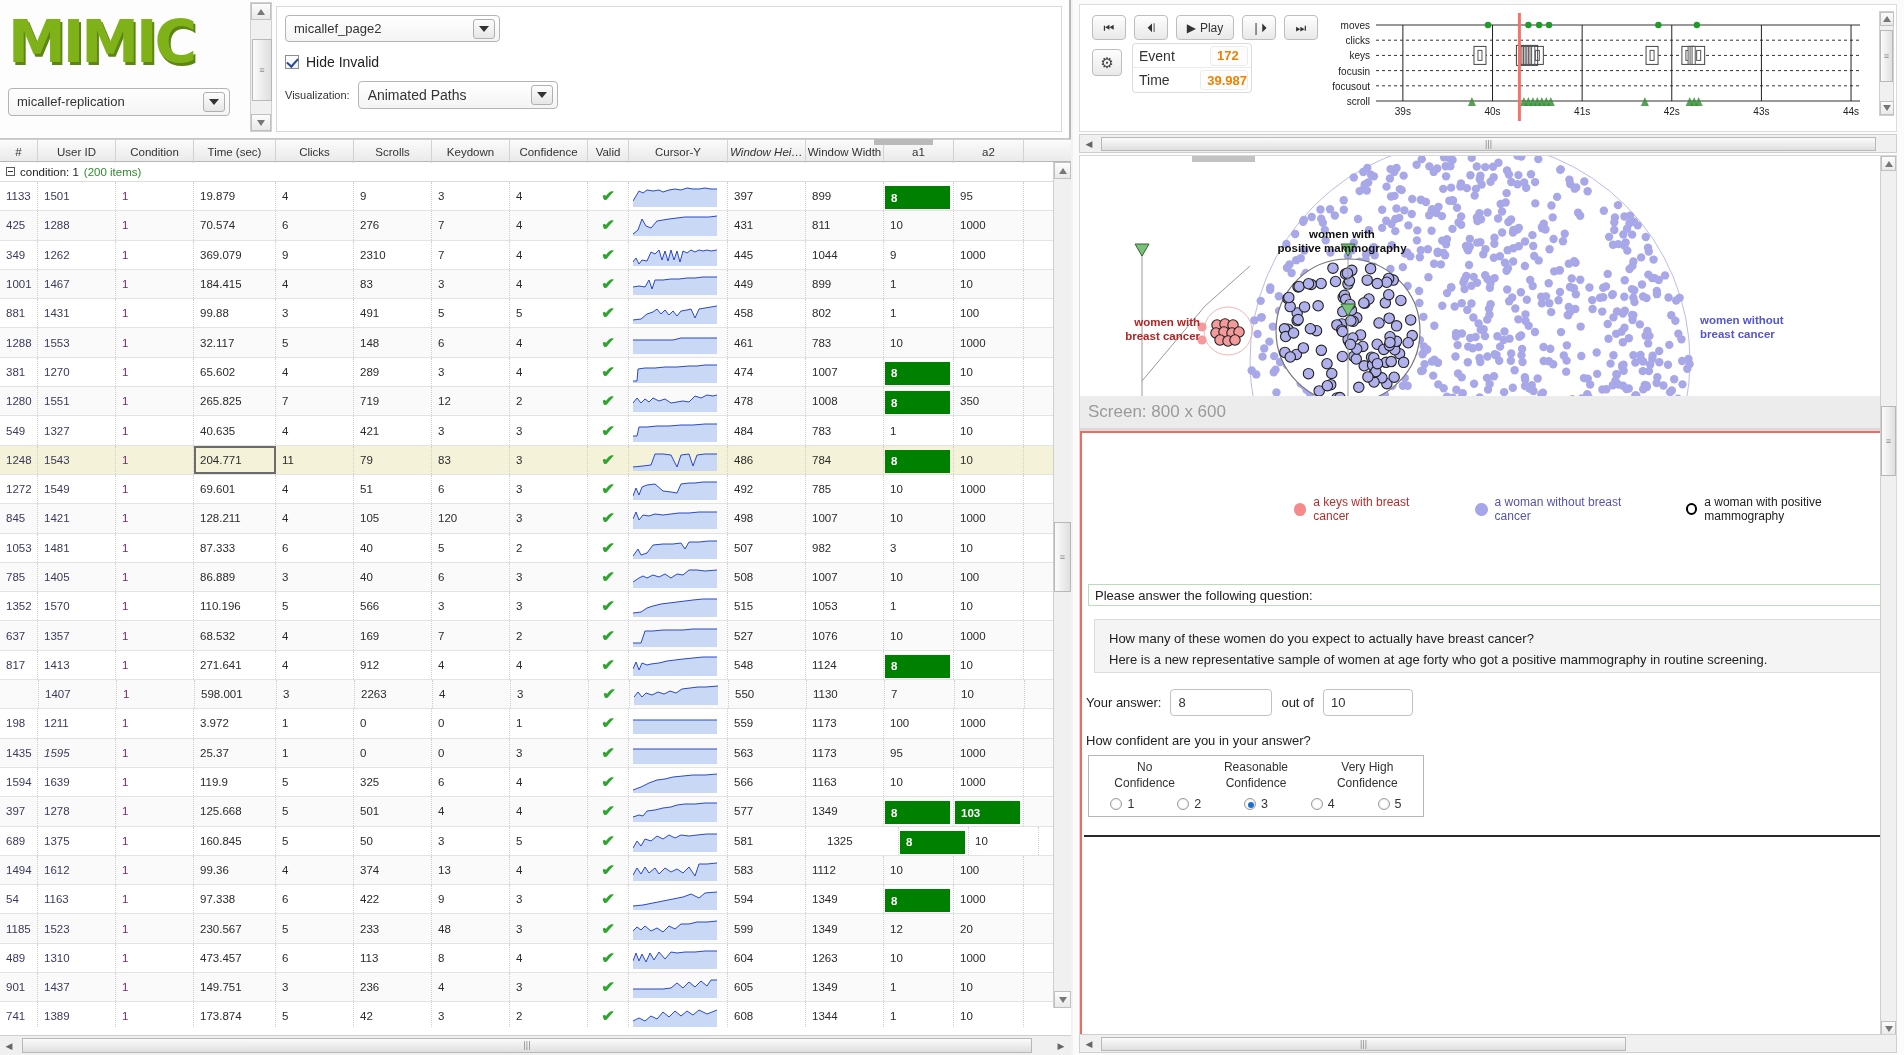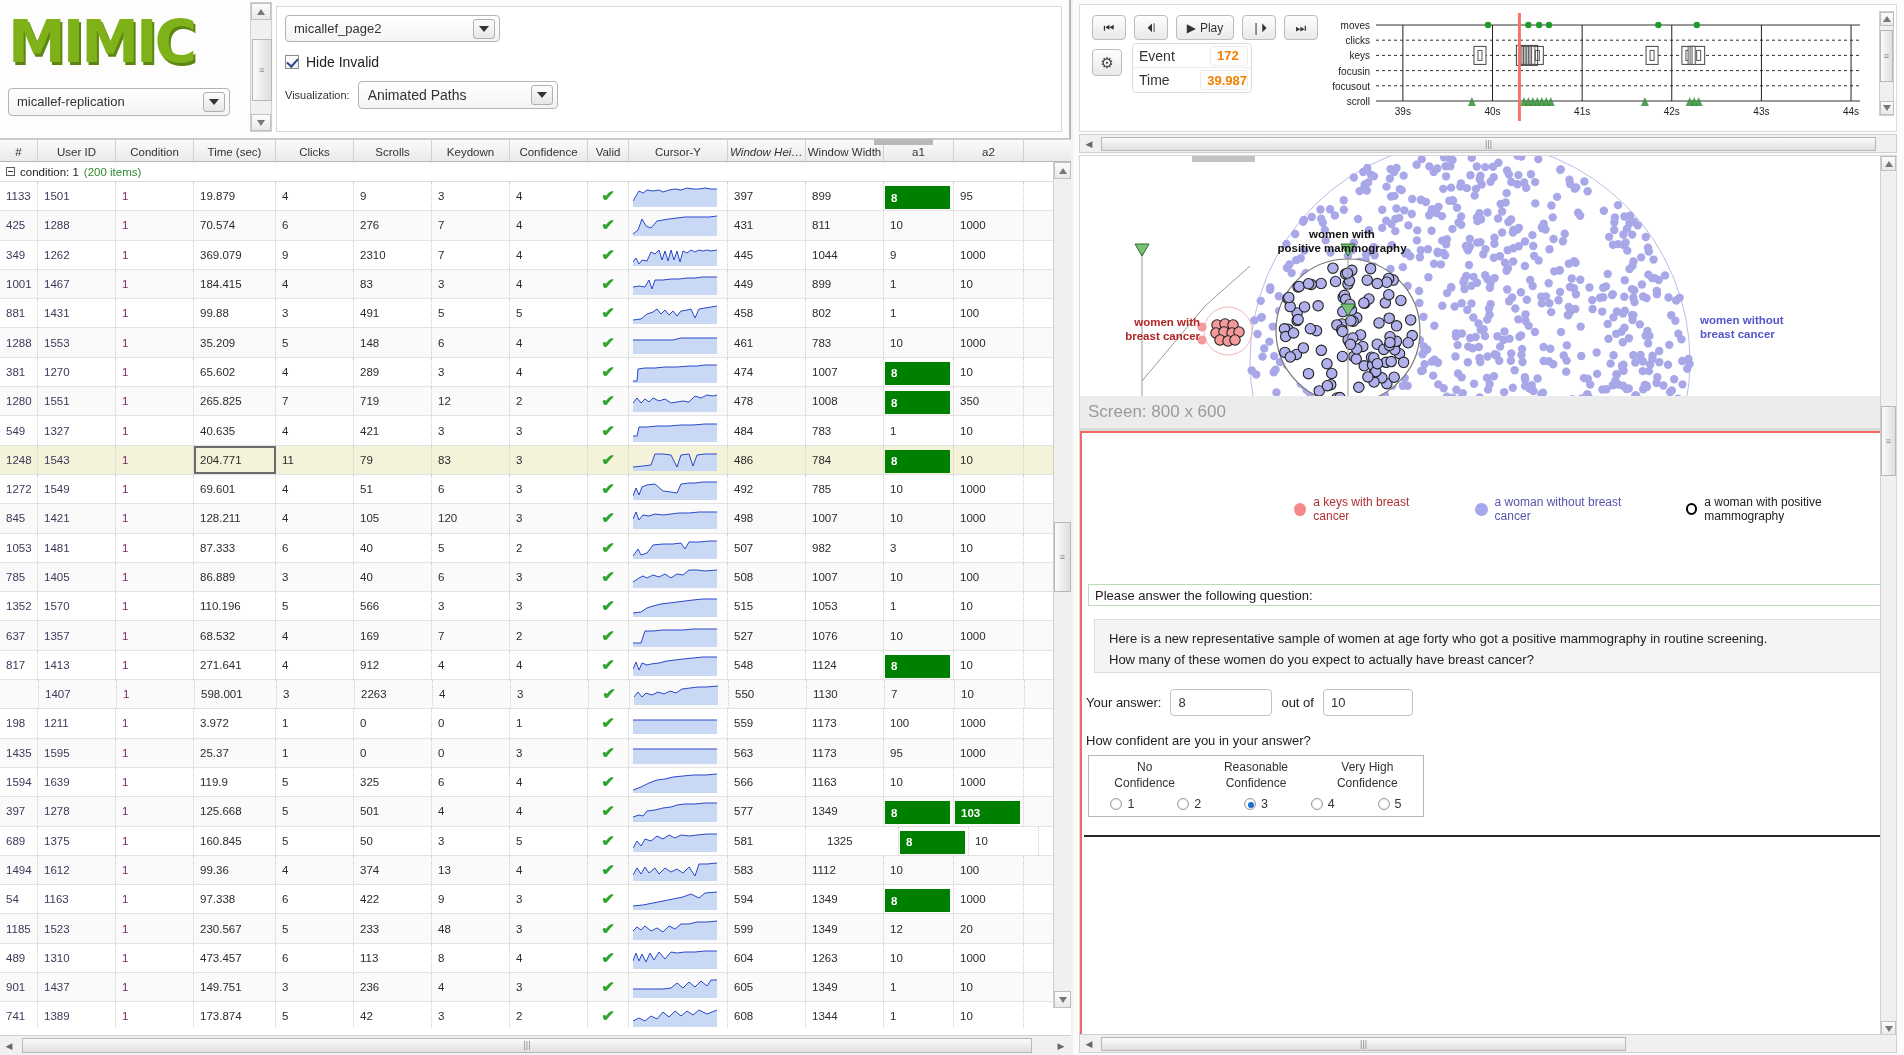--- a/index.html
+++ b/index.html
@@ -638,21 +638,21 @@
             </div>
             <div class="td" style="width: 78px;">458</div>
             <div class="td" style="width: 78px;">802</div>
             <div class="td" style="width: 70px;">1</div>
             <div class="td" style="width: 70px;">100</div>
           </div>
           <div class="trow alt">
             <div class="td c-num" style="width: 38px;">1288</div>
             <div class="td c-num" style="width: 78px;">1553</div>
             <div class="td cond" style="width: 78px;">1</div>
-            <div class="td" style="width: 82px;">35.209</div>
+            <div class="td" style="width: 82px;">32.117</div>
             <div class="td" style="width: 78px;">5</div>
             <div class="td" style="width: 78px;">148</div>
             <div class="td" style="width: 78px;">6</div>
             <div class="td" style="width: 78px;">4</div>
             <div class="td center" style="width: 41px;">
               <span class="check-mark">✔</span>
             </div>
             <div class="td" style="width: 99px; padding-left: 4px;">
               <svg class="spark" viewBox="0 0 84 22" preserveAspectRatio="none">
                 <polygon points="0,22 0,8 20,8 40,8 48,6 60,6 72,6 84,6 84,22" fill="#c9d8f5"></polygon>
@@ -966,21 +966,21 @@
                 <polyline points="0,8 20,8 40,8 60,8 84,8" fill="none" stroke="#2a49c8" stroke-width="1"></polyline>
               </svg>
             </div>
             <div class="td" style="width: 78px;">559</div>
             <div class="td" style="width: 78px;">1173</div>
             <div class="td" style="width: 70px;">100</div>
             <div class="td" style="width: 70px;">1000</div>
           </div>
           <div class="trow alt">
             <div class="td c-num" style="width: 38px;">1435</div>
-            <div class="td c-num" style="width: 78px;">1595</div>
+            <div class="td c-num" style="width: 78px; font-style: italic;">1595</div>
             <div class="td cond" style="width: 78px;">1</div>
             <div class="td" style="width: 82px;">25.37</div>
             <div class="td" style="width: 78px;">1</div>
             <div class="td" style="width: 78px;">0</div>
             <div class="td" style="width: 78px;">0</div>
             <div class="td" style="width: 78px;">3</div>
             <div class="td center" style="width: 41px;">
               <span class="check-mark">✔</span>
             </div>
             <div class="td" style="width: 99px; padding-left: 4px;">
@@ -2573,22 +2573,22 @@
               <div class="legend-item">
                 <span style="width: 12px; height: 12px; border-radius: 50%; display: inline-block; border: 2.5px solid rgb(0, 0, 0); background: rgb(255, 255, 255);"></span>
                 <span style="color: rgb(34, 34, 34);">a woman with positive mammography</span>
               </div>
             </div>
         </div>
 
         <div id="q-header">Please answer the following question:</div>
 
         <div id="q-text">
+          <div>How many of these women do you expect to actually have breast cancer?</div>
           <div>Here is a new representative sample of women at age forty who got a positive mammography in routine screening.</div>
-          <div>How many of these women do you expect to actually have breast cancer?</div>
         </div>
 
         <div id="answer-row">
           <span>Your answer:</span>
           <span class="txtinput" style="width:102px;">8</span>
           <span>out of</span>
           <span class="txtinput" style="width:90px;">10</span>
         </div>
 
         <div id="conf-q">How confident are you in your answer?</div>

